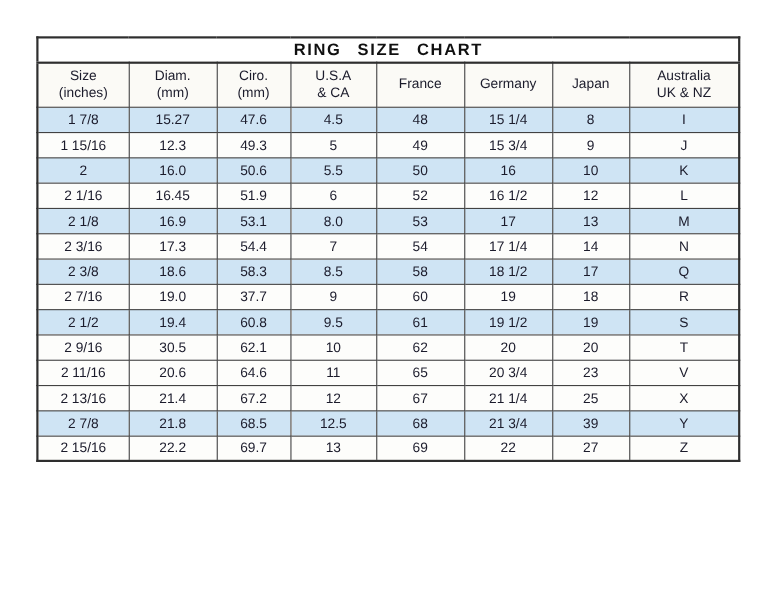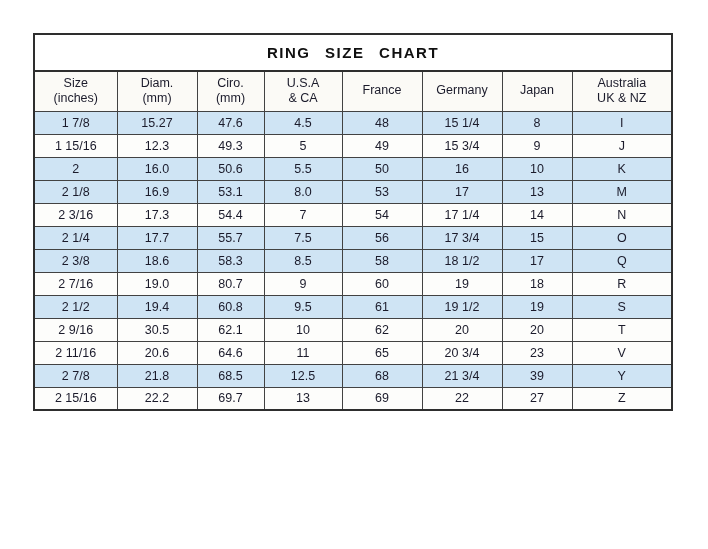--- a/index.html
+++ b/index.html
@@ -28,21 +28,21 @@
     text-align:center;
     vertical-align:middle;
     font-size:12.5px;
     font-weight:400;
     padding:0;
     overflow:hidden;
     white-space:nowrap;
   }
   table{border:2px solid var(--outer-border);}
   .title-row th{
-    height:37px;
+    height:23px;
     background:#ffffff;
     font-size:15px;
     font-weight:700;
     letter-spacing:1.5px;
     word-spacing:9px;
     color:#101010;
     border-bottom:2px solid var(--outer-border);
   }
   .header-row th{
     height:40px;
@@ -129,20 +129,30 @@
         <tr class="alt">
           <td>2</td>
           <td>16.0</td>
           <td>50.6</td>
           <td>5.5</td>
           <td>50</td>
           <td>16</td>
           <td>10</td>
           <td>K</td>
         </tr>
+        <tr>
+          <td>2 1/16</td>
+          <td>16.45</td>
+          <td>51.9</td>
+          <td>6</td>
+          <td>52</td>
+          <td>16 1/2</td>
+          <td>12</td>
+          <td>L</td>
+        </tr>
         <tr class="alt">
           <td>2 1/8</td>
           <td>16.9</td>
           <td>53.1</td>
           <td>8.0</td>
           <td>53</td>
           <td>17</td>
           <td>13</td>
           <td>M</td>
         </tr>
@@ -150,43 +160,33 @@
           <td>2 3/16</td>
           <td>17.3</td>
           <td>54.4</td>
           <td>7</td>
           <td>54</td>
           <td>17 1/4</td>
           <td>14</td>
           <td>N</td>
         </tr>
         <tr class="alt">
-          <td>2 1/4</td>
-          <td>17.7</td>
-          <td>55.7</td>
-          <td>7.5</td>
-          <td>56</td>
-          <td>17 3/4</td>
-          <td>15</td>
-          <td>O</td>
-        </tr>
-        <tr class="alt">
           <td>2 3/8</td>
           <td>18.6</td>
           <td>58.3</td>
           <td>8.5</td>
           <td>58</td>
           <td>18 1/2</td>
           <td>17</td>
           <td>Q</td>
         </tr>
         <tr>
           <td>2 7/16</td>
           <td>19.0</td>
-          <td>80.7</td>
+          <td>37.7</td>
           <td>9</td>
           <td>60</td>
           <td>19</td>
           <td>18</td>
           <td>R</td>
         </tr>
         <tr class="alt">
           <td>2 1/2</td>
           <td>19.4</td>
           <td>60.8</td>
@@ -209,20 +209,30 @@
         <tr>
           <td>2 11/16</td>
           <td>20.6</td>
           <td>64.6</td>
           <td>11</td>
           <td>65</td>
           <td>20 3/4</td>
           <td>23</td>
           <td>V</td>
         </tr>
+        <tr>
+          <td>2 13/16</td>
+          <td>21.4</td>
+          <td>67.2</td>
+          <td>12</td>
+          <td>67</td>
+          <td>21 1/4</td>
+          <td>25</td>
+          <td>X</td>
+        </tr>
         <tr class="alt">
           <td>2 7/8</td>
           <td>21.8</td>
           <td>68.5</td>
           <td>12.5</td>
           <td>68</td>
           <td>21 3/4</td>
           <td>39</td>
           <td>Y</td>
         </tr>

